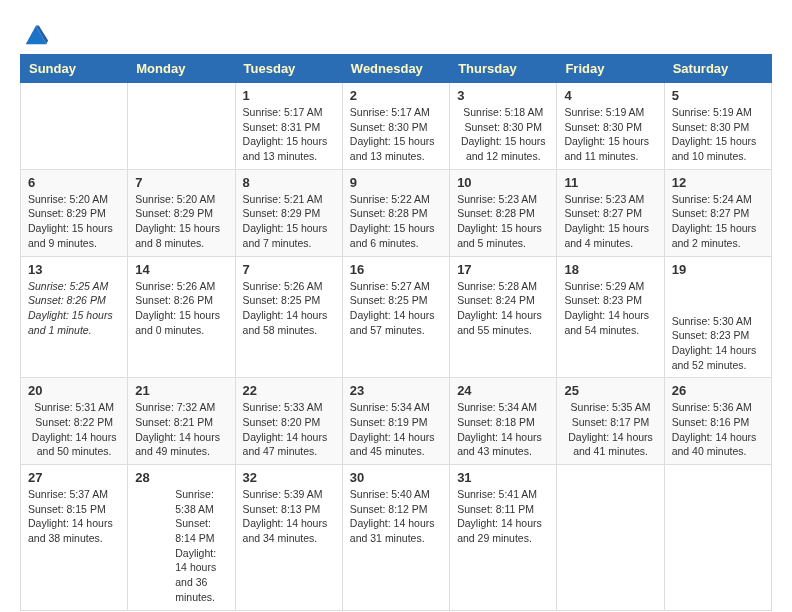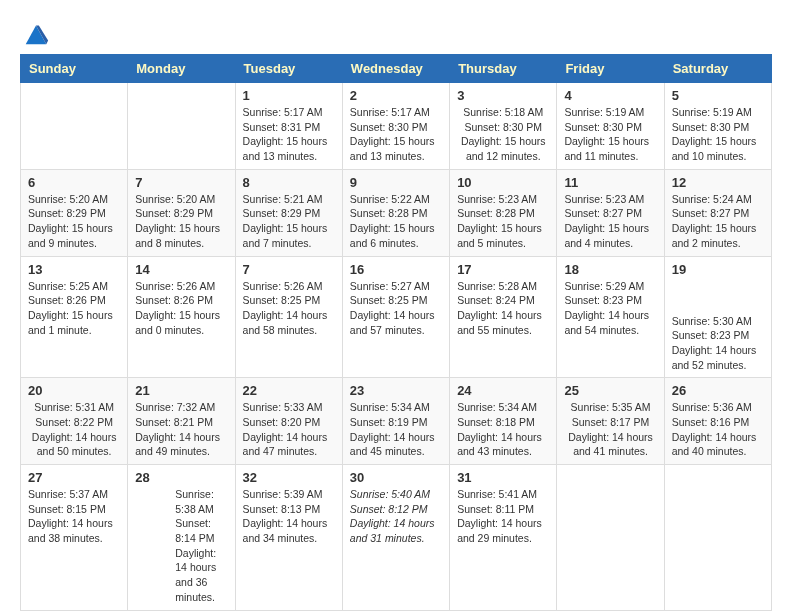--- a/index.html
+++ b/index.html
@@ -207,21 +207,21 @@
           <td>
             <span class="day-number">12</span>
             <div class="day-info" style="white-space: pre-line;">Sunrise: 5:24 AM
 Sunset: 8:27 PM
 Daylight: 15 hours and 2 minutes.</div>
           </td>
         </tr>
         <tr>
           <td>
             <span class="day-number">13</span>
-            <div class="day-info" style="white-space: pre-line;">Sunrise: 5:25 AM
+            <div class="day-info" style="white-space: pre-line; font-style: italic;">Sunrise: 5:25 AM
 Sunset: 8:26 PM
 Daylight: 15 hours and 1 minute.</div>
           </td>
           <td>
             <span class="day-number">14</span>
             <div class="day-info" style="white-space: pre-line;">Sunrise: 5:26 AM
 Sunset: 8:26 PM
 Daylight: 15 hours and 0 minutes.</div>
           </td>
           <td>
@@ -313,21 +313,21 @@
 Daylight: 14 hours and 36 minutes.</div>
           </td>
           <td>
             <span class="day-number">32</span>
             <div class="day-info" style="white-space: pre-line;">Sunrise: 5:39 AM
 Sunset: 8:13 PM
 Daylight: 14 hours and 34 minutes.</div>
           </td>
           <td>
             <span class="day-number">30</span>
-            <div class="day-info" style="white-space: pre-line; font-style: italic;">Sunrise: 5:40 AM
+            <div class="day-info" style="white-space: pre-line;">Sunrise: 5:40 AM
 Sunset: 8:12 PM
 Daylight: 14 hours and 31 minutes.</div>
           </td>
           <td>
             <span class="day-number">31</span>
             <div class="day-info" style="white-space: pre-line;">Sunrise: 5:41 AM
 Sunset: 8:11 PM
 Daylight: 14 hours and 29 minutes.</div>
           </td>
           <td class="empty-cell"></td>

